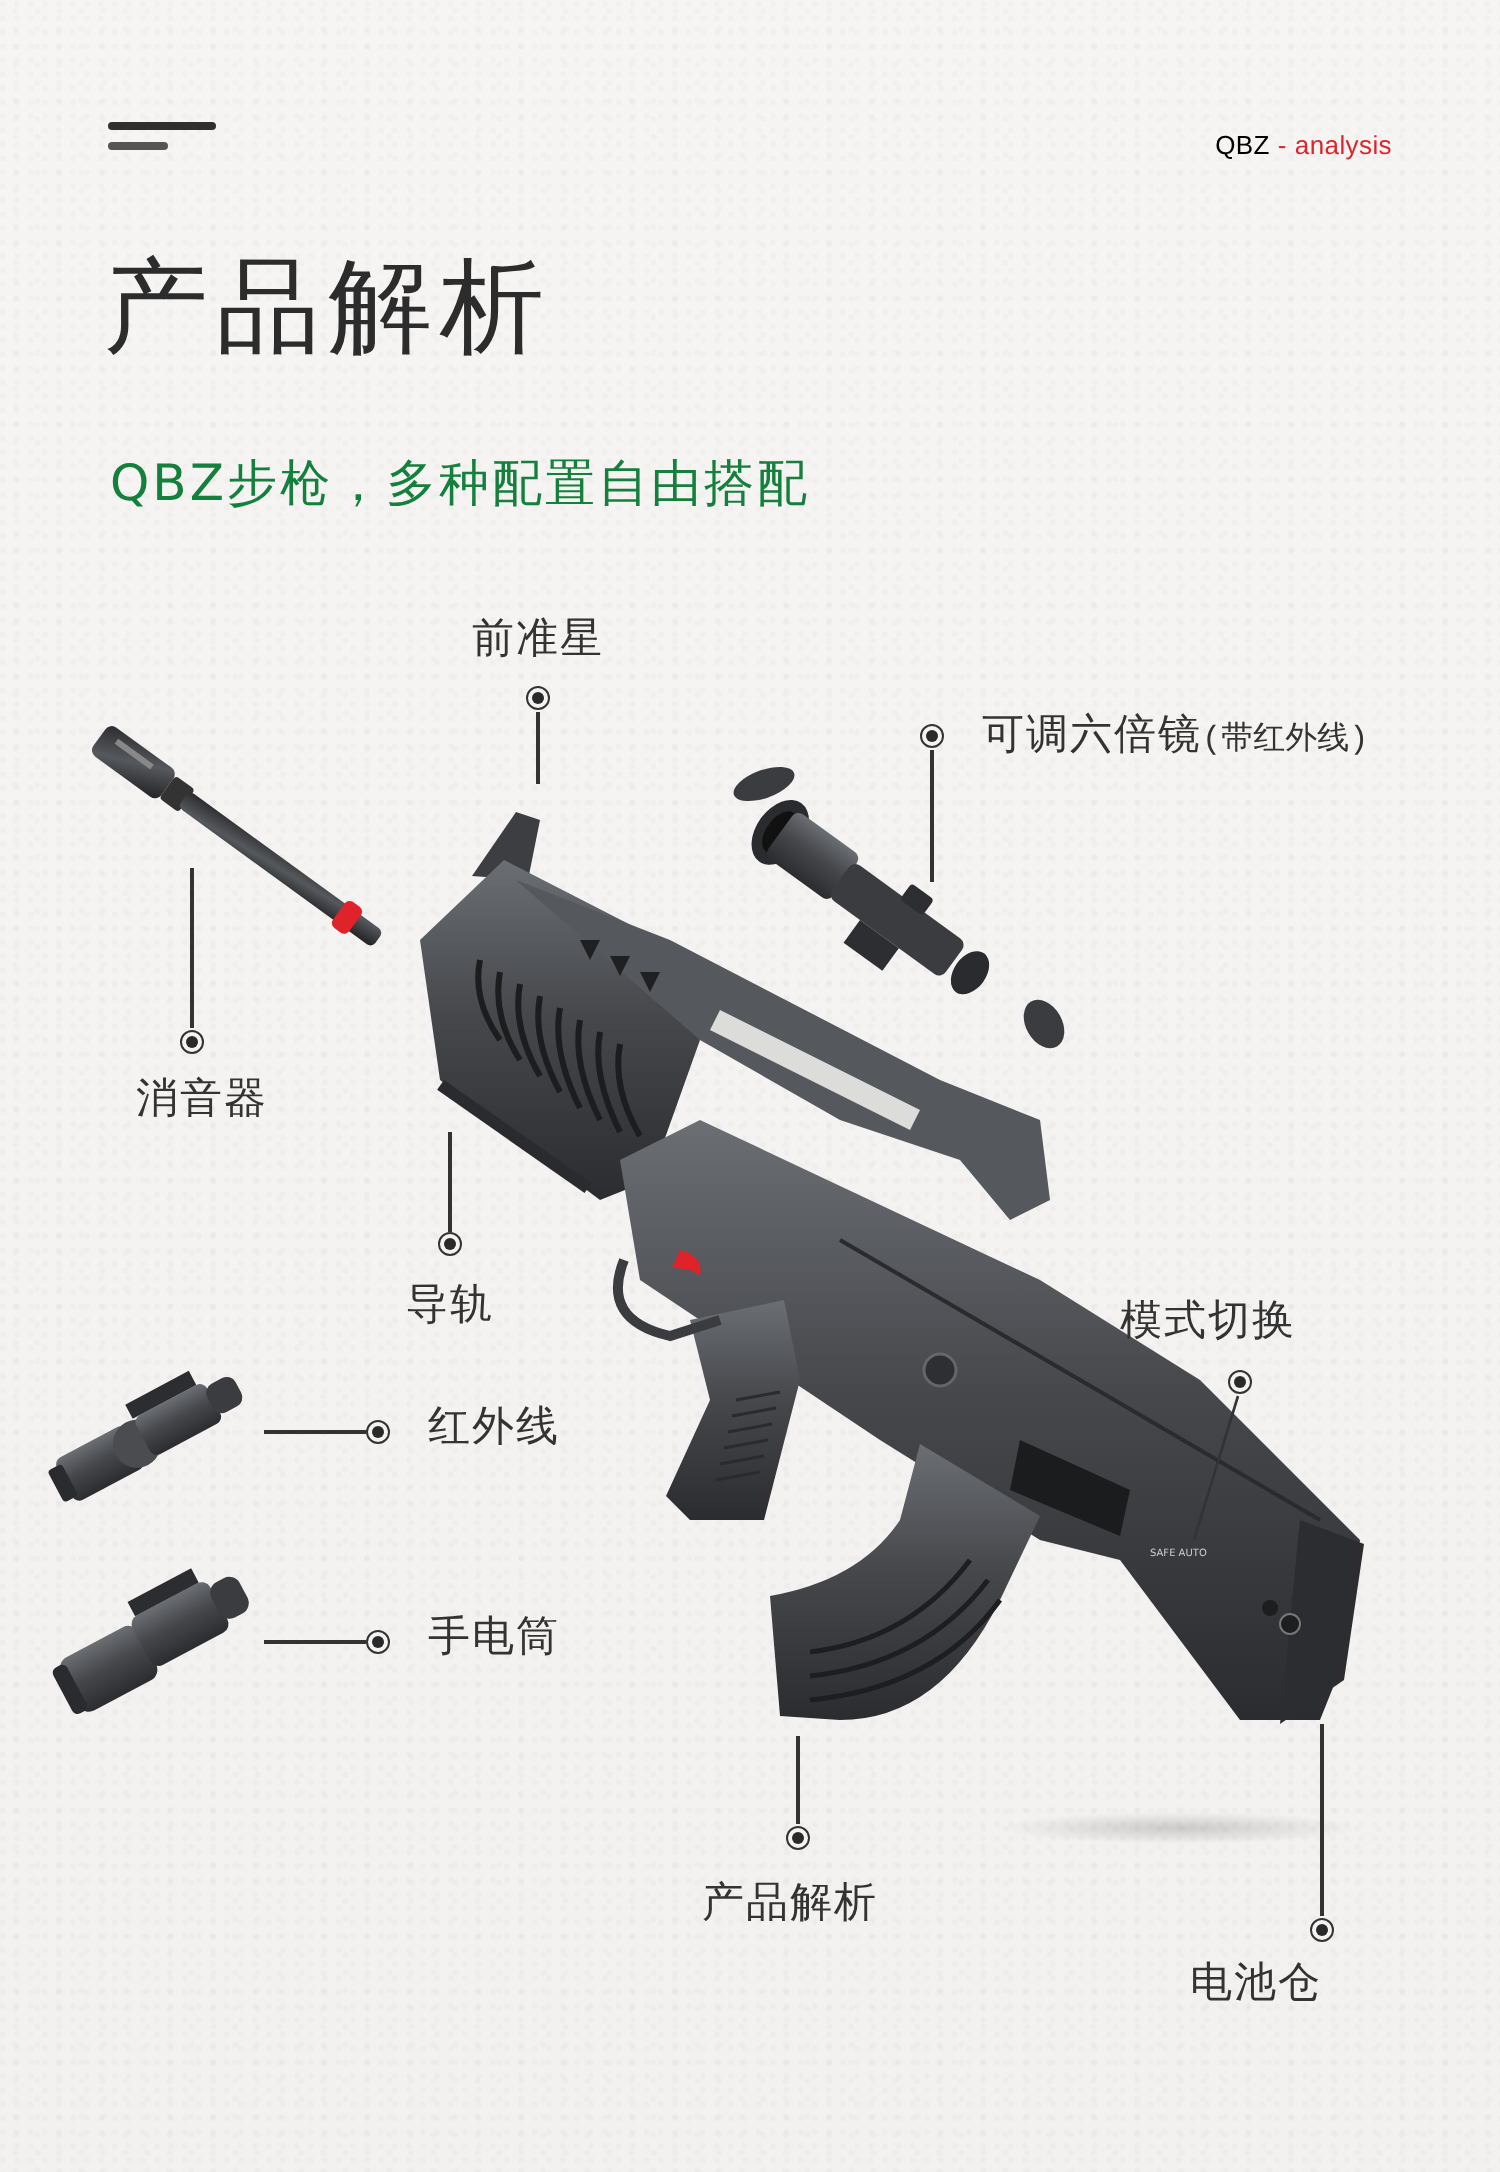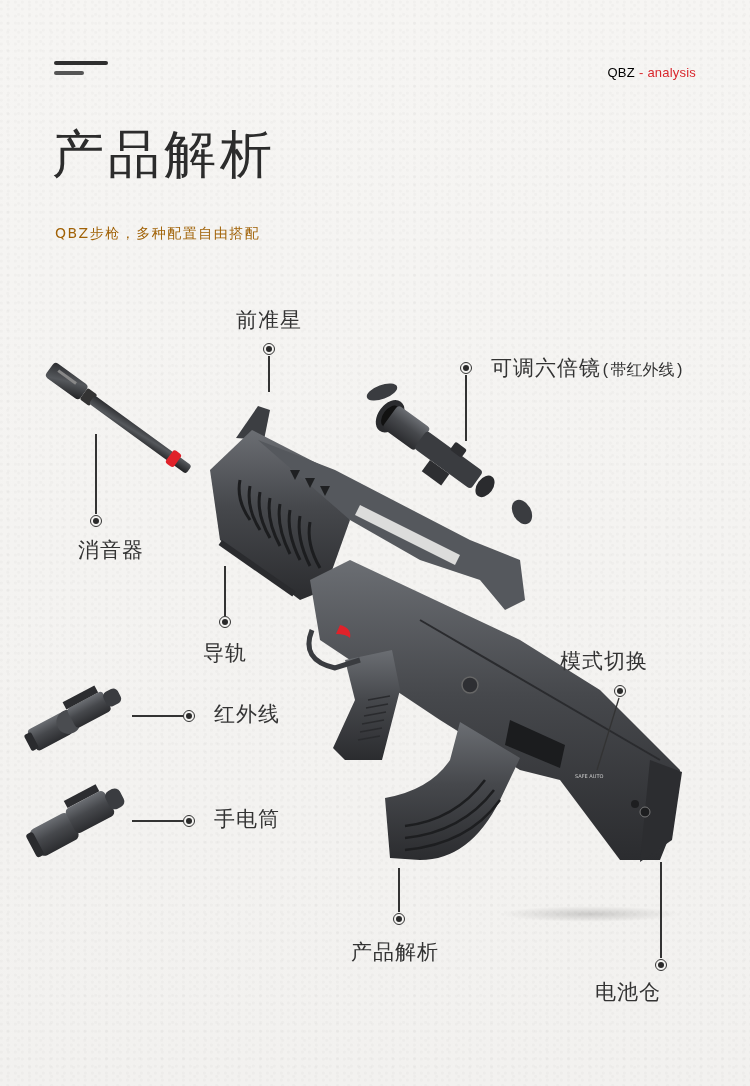--- a/index.html
+++ b/index.html
@@ -18,21 +18,21 @@
   }
   .abs { position: absolute; }
   .menu-bar { position: absolute; left: 54px; height: 4px; border-radius: 2px; }
   .menu-bar.top { top: 61px; width: 54px; background: #2f2f2f; }
   .menu-bar.bottom { top: 71px; width: 30px; background: #555; }
   .tag { position: absolute; top: 65px; right: 54px; font-size: 13px; letter-spacing: 0.2px; font-family: "Liberation Sans", sans-serif; }
   .tag .qbz { color: #000000; }
   .tag .sep { color: #d9262c; margin: 0 4px; }
   .tag .ana { color: #d9262c; }
   .title { position: absolute; left: 52px; top: 128px; font-size: 52px; color: #2c2c2c; letter-spacing: 4px; font-weight: 300; line-height: 1; }
-  .subtitle { position: absolute; left: 55px; top: 225px; font-size: 14px; color: #a16207; letter-spacing: 1.5px; }
+  .subtitle { position: absolute; left: 55px; top: 225px; font-size: 25px; color: #15803d; letter-spacing: 1.5px; }
   .label { position: absolute; font-size: 21px; color: #333; letter-spacing: 1px; white-space: nowrap; line-height: 1; font-family: Liberation Mono, monospace; }
   .label small { font-size: 16px; letter-spacing: 0; margin-top: 16px; }
   .vline { position: absolute; width: 1.5px; background: #333; }
   .hline { position: absolute; height: 1.5px; background: #333; }
   .marker {
     position: absolute; width: 12px; height: 12px; border-radius: 50%;
     border: 1.5px solid #333; box-sizing: border-box; background: #f4f3f1;
     transform: translate(-50%, -50%);
   }
   .marker::after {
@@ -180,21 +180,21 @@
 <div class="label" style="left:236px; top:311px;">前准星</div>
 <div class="marker" style="left:269px; top:349px;"></div>
 <div class="vline" style="left:268px; top:356px; height:36px;"></div>
 
 <div class="marker" style="left:466px; top:368px;"></div>
 <div class="vline" style="left:465px; top:375px; height:66px;"></div>
 <div class="label" style="left:491px; top:359px;"><span>可调六倍镜</span><small>(带红外线)</small></div>
 
 <div class="vline" style="left:95px; top:434px; height:80px;"></div>
 <div class="marker" style="left:96px; top:521px;"></div>
-<div class="label" style="left:78px; top:541px;">消音器</div>
+<div class="label" style="left:68px; top:541px;">消音器</div>
 
 <div class="vline" style="left:224px; top:566px; height:50px;"></div>
 <div class="marker" style="left:225px; top:622px;"></div>
 <div class="label" style="left:203px; top:644px;">导轨</div>
 
 <div class="label" style="left:560px; top:652px;">模式切换</div>
 <div class="marker" style="left:620px; top:691px;"></div>
 <svg class="abs" style="left:0; top:0;" width="750" height="1086">
   <line x1="619" y1="698" x2="597" y2="770" stroke="#333" stroke-width="1.3"></line>
 </svg>

